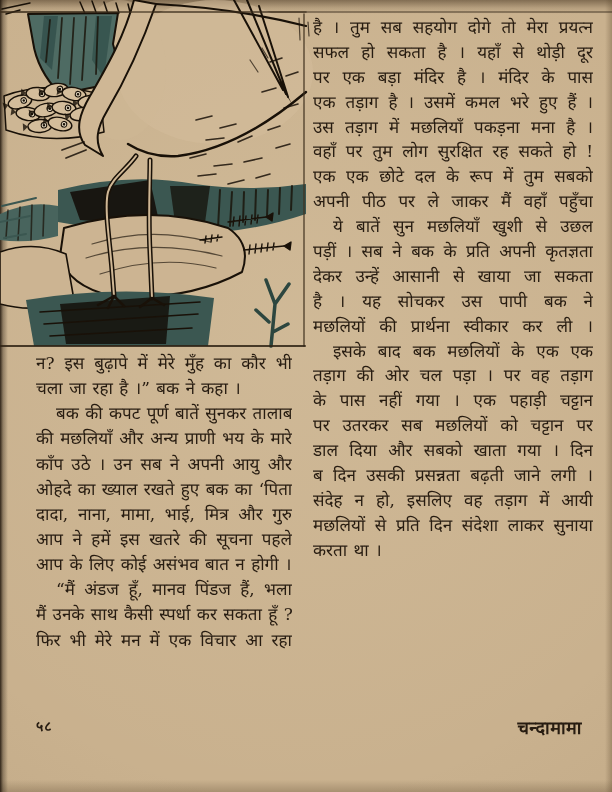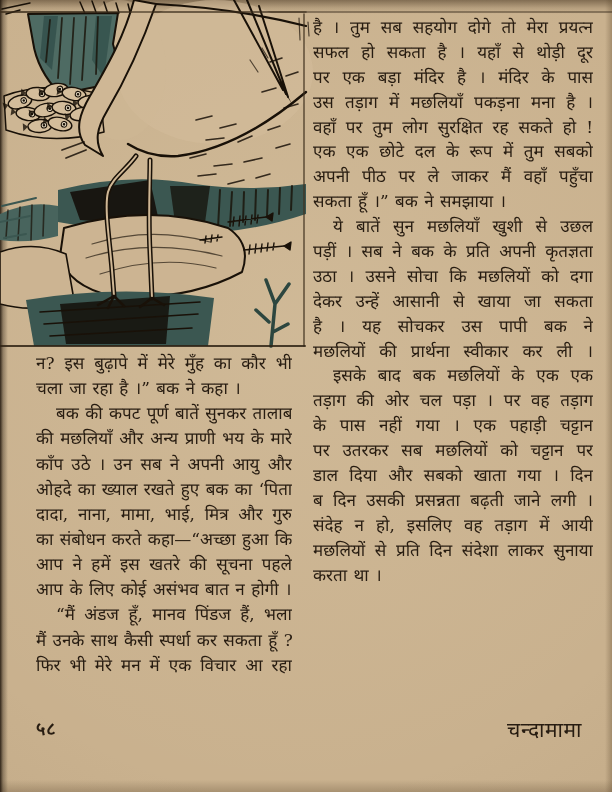--- a/index.html
+++ b/index.html
@@ -33,25 +33,25 @@
     text-align:justify;text-align-last:justify;
     word-spacing:1px;
     overflow:hidden;
     white-space:nowrap;
   }
   .col-left .line{height:25.15px;line-height:25.15px;}
   .line.short{text-align-last:left;}
   .line.indent{text-indent:20px;}
   .page-number{
     position:absolute;left:36px;top:716px;
-    font-size:18px;font-weight:bold;letter-spacing:1px;
+    font-size:14px;font-weight:bold;letter-spacing:1px;
   }
   .magazine-name{
     position:absolute;right:30px;top:715px;
-    font-size:21px;font-weight:normal;letter-spacing:.5px;text-align:right;
+    font-size:18px;font-weight:bold;letter-spacing:.5px;text-align:right;
   }
 </style>
 </head>
 <body>
 
 <div class="page">
 
   <div class="top-frame-line"></div>
 
   <div class="illustration">
@@ -192,28 +192,27 @@
         <path d="M299,18 L300,40 M308,22 L309,36" stroke="#191108" stroke-width="1.2" fill="none" opacity="0.7"></path>
       </g>
     </svg>
   </div>
 
   <div class="col col-right">
 
   <div class="line">है । तुम सब सहयोग दोगे तो मेरा प्रयत्न</div>
       <div class="line">सफल हो सकता है । यहाँ से थोड़ी दूर</div>
       <div class="line">पर एक बड़ा मंदिर है । मंदिर के पास</div>
+      <div class="line">एक तड़ाग है ।  उसमें कमल भरे हुए हैं ।</div>
       <div class="line">उस तड़ाग में मछलियाँ पकड़ना मना है ।</div>
       <div class="line">वहाँ पर तुम लोग सुरक्षित रह सकते हो !</div>
       <div class="line">एक एक छोटे दल के रूप में तुम सबको</div>
       <div class="line">अपनी पीठ पर ले जाकर मैं वहाँ पहुँचा</div>
-      <div class="line short">सकता हूँ ।” बक ने समझाया ।</div>
       <div class="line indent">ये बातें सुन मछलियाँ खुशी से उछल</div>
       <div class="line">पड़ीं । सब ने बक के प्रति अपनी कृतज्ञता</div>
-      <div class="line">उठा ।  उसने सोचा कि मछलियों को दगा</div>
       <div class="line">देकर उन्हें आसानी से खाया जा सकता</div>
       <div class="line">है ।  यह सोचकर उस पापी बक ने</div>
       <div class="line">मछलियों की प्रार्थना स्वीकार कर ली ।</div>
       <div class="line indent">इसके बाद बक मछलियों के एक एक</div>
       <div class="line">तड़ाग की ओर चल पड़ा । पर वह तड़ाग</div>
       <div class="line">के पास नहीं गया । एक पहाड़ी चट्टान</div>
       <div class="line">पर उतरकर सब मछलियों को चट्टान पर</div>
       <div class="line">डाल दिया और सबको खाता गया ।  दिन</div>
       <div class="line">ब दिन उसकी प्रसन्नता बढ़ती जाने लगी ।</div>
       <div class="line">संदेह न हो, इसलिए वह तड़ाग में आयी</div>
@@ -223,21 +222,20 @@
 
   <div class="col col-left">
 
   <div class="line">न? इस बुढ़ापे में मेरे मुँह का कौर भी</div>
       <div class="line short">चला जा रहा है ।” बक ने कहा ।</div>
       <div class="line indent">बक की कपट पूर्ण बातें सुनकर तालाब</div>
       <div class="line">की मछलियाँ और अन्य प्राणी भय के मारे</div>
       <div class="line">काँप उठे । उन सब ने अपनी आयु और</div>
       <div class="line">ओहदे का ख्याल रखते हुए बक का ‘पिता,</div>
       <div class="line">दादा, नाना, मामा, भाई, मित्र और गुरु</div>
-      <div class="line">का संबोधन करते कहा—“अच्छा हुआ कि</div>
       <div class="line">आप ने हमें इस खतरे की सूचना पहले</div>
       <div class="line">आप के लिए कोई असंभव बात न होगी ।”</div>
       <div class="line indent">“मैं अंडज हूँ, मानव पिंडज हैं, भला</div>
       <div class="line">मैं उनके साथ कैसी स्पर्धा कर सकता हूँ ?</div>
       <div class="line">फिर भी मेरे मन में एक विचार आ रहा</div>
     </div>
 
   <div class="page-number">५८</div>
   <div class="magazine-name">चन्दामामा</div>
 

